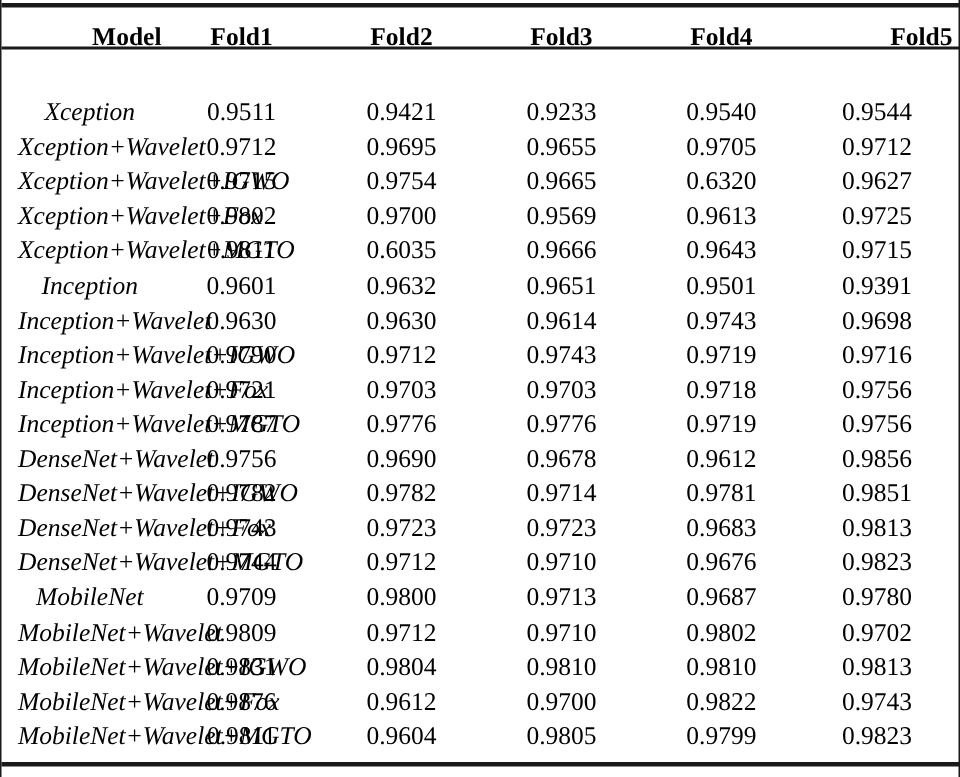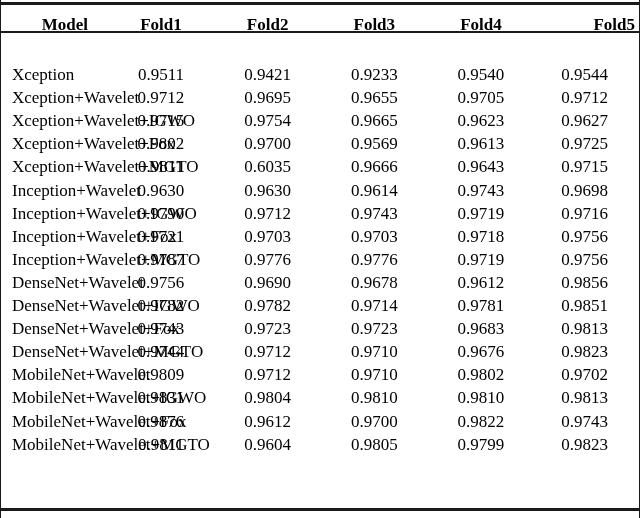--- a/index.html
+++ b/index.html
@@ -58,21 +58,21 @@
 
   thead th {
     font-weight: bold;
     font-size: 17px;
     padding: 0;
     height: 31px;
     vertical-align: middle;
     border: 0;
   }
   thead th.col-model {
-    text-align: center;
+    text-align: right;
     padding-left: 21px;
     width: 252px;
     margin-left: 36px;
   }
   thead th.col-fold {
     text-align: center;
     width: 77px;
   }
   thead th.col-fold-last {
     text-align: right;
@@ -84,23 +84,24 @@
     height: 23.1px;
   }
   tbody td {
     font-size: 17px;
     padding: 0;
     border: 0;
     vertical-align: middle;
     line-height: 23.1px;
   }
   tbody td.cell-model {
-    text-align: left;
+    text-align: center;
     padding-left: 11px;
     white-space: nowrap;
+    font-style: italic;
   }
   tbody td.cell-val {
     text-align: center;
   }
   tbody td.cell-val-last {
     text-align: center;
     padding-right: 6px;
   }
 
   thead tr.spacer-row th {
@@ -165,40 +166,48 @@
           <td class="cell-val">0.9695</td>
           <td class="cell-val">0.9655</td>
           <td class="cell-val">0.9705</td>
           <td class="cell-val-last">0.9712</td>
         </tr>
         <tr>
           <td class="cell-model">Xception+Wavelet+IGWO</td>
           <td class="cell-val">0.9715</td>
           <td class="cell-val">0.9754</td>
           <td class="cell-val">0.9665</td>
-          <td class="cell-val">0.9623</td>
+          <td class="cell-val">0.6320</td>
           <td class="cell-val-last">0.9627</td>
         </tr>
         <tr>
           <td class="cell-model">Xception+Wavelet+Fox</td>
           <td class="cell-val">0.9802</td>
           <td class="cell-val">0.9700</td>
           <td class="cell-val">0.9569</td>
           <td class="cell-val">0.9613</td>
           <td class="cell-val-last">0.9725</td>
         </tr>
         <tr>
           <td class="cell-model">Xception+Wavelet+MGTO</td>
           <td class="cell-val">0.9811</td>
           <td class="cell-val">0.6035</td>
           <td class="cell-val">0.9666</td>
           <td class="cell-val">0.9643</td>
           <td class="cell-val-last">0.9715</td>
         </tr>
         <tr>
+          <td class="cell-model">Inception</td>
+          <td class="cell-val">0.9601</td>
+          <td class="cell-val">0.9632</td>
+          <td class="cell-val">0.9651</td>
+          <td class="cell-val">0.9501</td>
+          <td class="cell-val-last">0.9391</td>
+        </tr>
+        <tr>
           <td class="cell-model">Inception+Wavelet</td>
           <td class="cell-val">0.9630</td>
           <td class="cell-val">0.9630</td>
           <td class="cell-val">0.9614</td>
           <td class="cell-val">0.9743</td>
           <td class="cell-val-last">0.9698</td>
         </tr>
         <tr>
           <td class="cell-model">Inception+Wavelet+IGWO</td>
           <td class="cell-val">0.9790</td>
@@ -249,20 +258,28 @@
         </tr>
         <tr>
           <td class="cell-model">DenseNet+Wavelet+MGTO</td>
           <td class="cell-val">0.9744</td>
           <td class="cell-val">0.9712</td>
           <td class="cell-val">0.9710</td>
           <td class="cell-val">0.9676</td>
           <td class="cell-val-last">0.9823</td>
         </tr>
         <tr>
+          <td class="cell-model">MobileNet</td>
+          <td class="cell-val">0.9709</td>
+          <td class="cell-val">0.9800</td>
+          <td class="cell-val">0.9713</td>
+          <td class="cell-val">0.9687</td>
+          <td class="cell-val-last">0.9780</td>
+        </tr>
+        <tr>
           <td class="cell-model">MobileNet+Wavelet</td>
           <td class="cell-val">0.9809</td>
           <td class="cell-val">0.9712</td>
           <td class="cell-val">0.9710</td>
           <td class="cell-val">0.9802</td>
           <td class="cell-val-last">0.9702</td>
         </tr>
         <tr>
           <td class="cell-model">MobileNet+Wavelet+IGWO</td>
           <td class="cell-val">0.9831</td>

